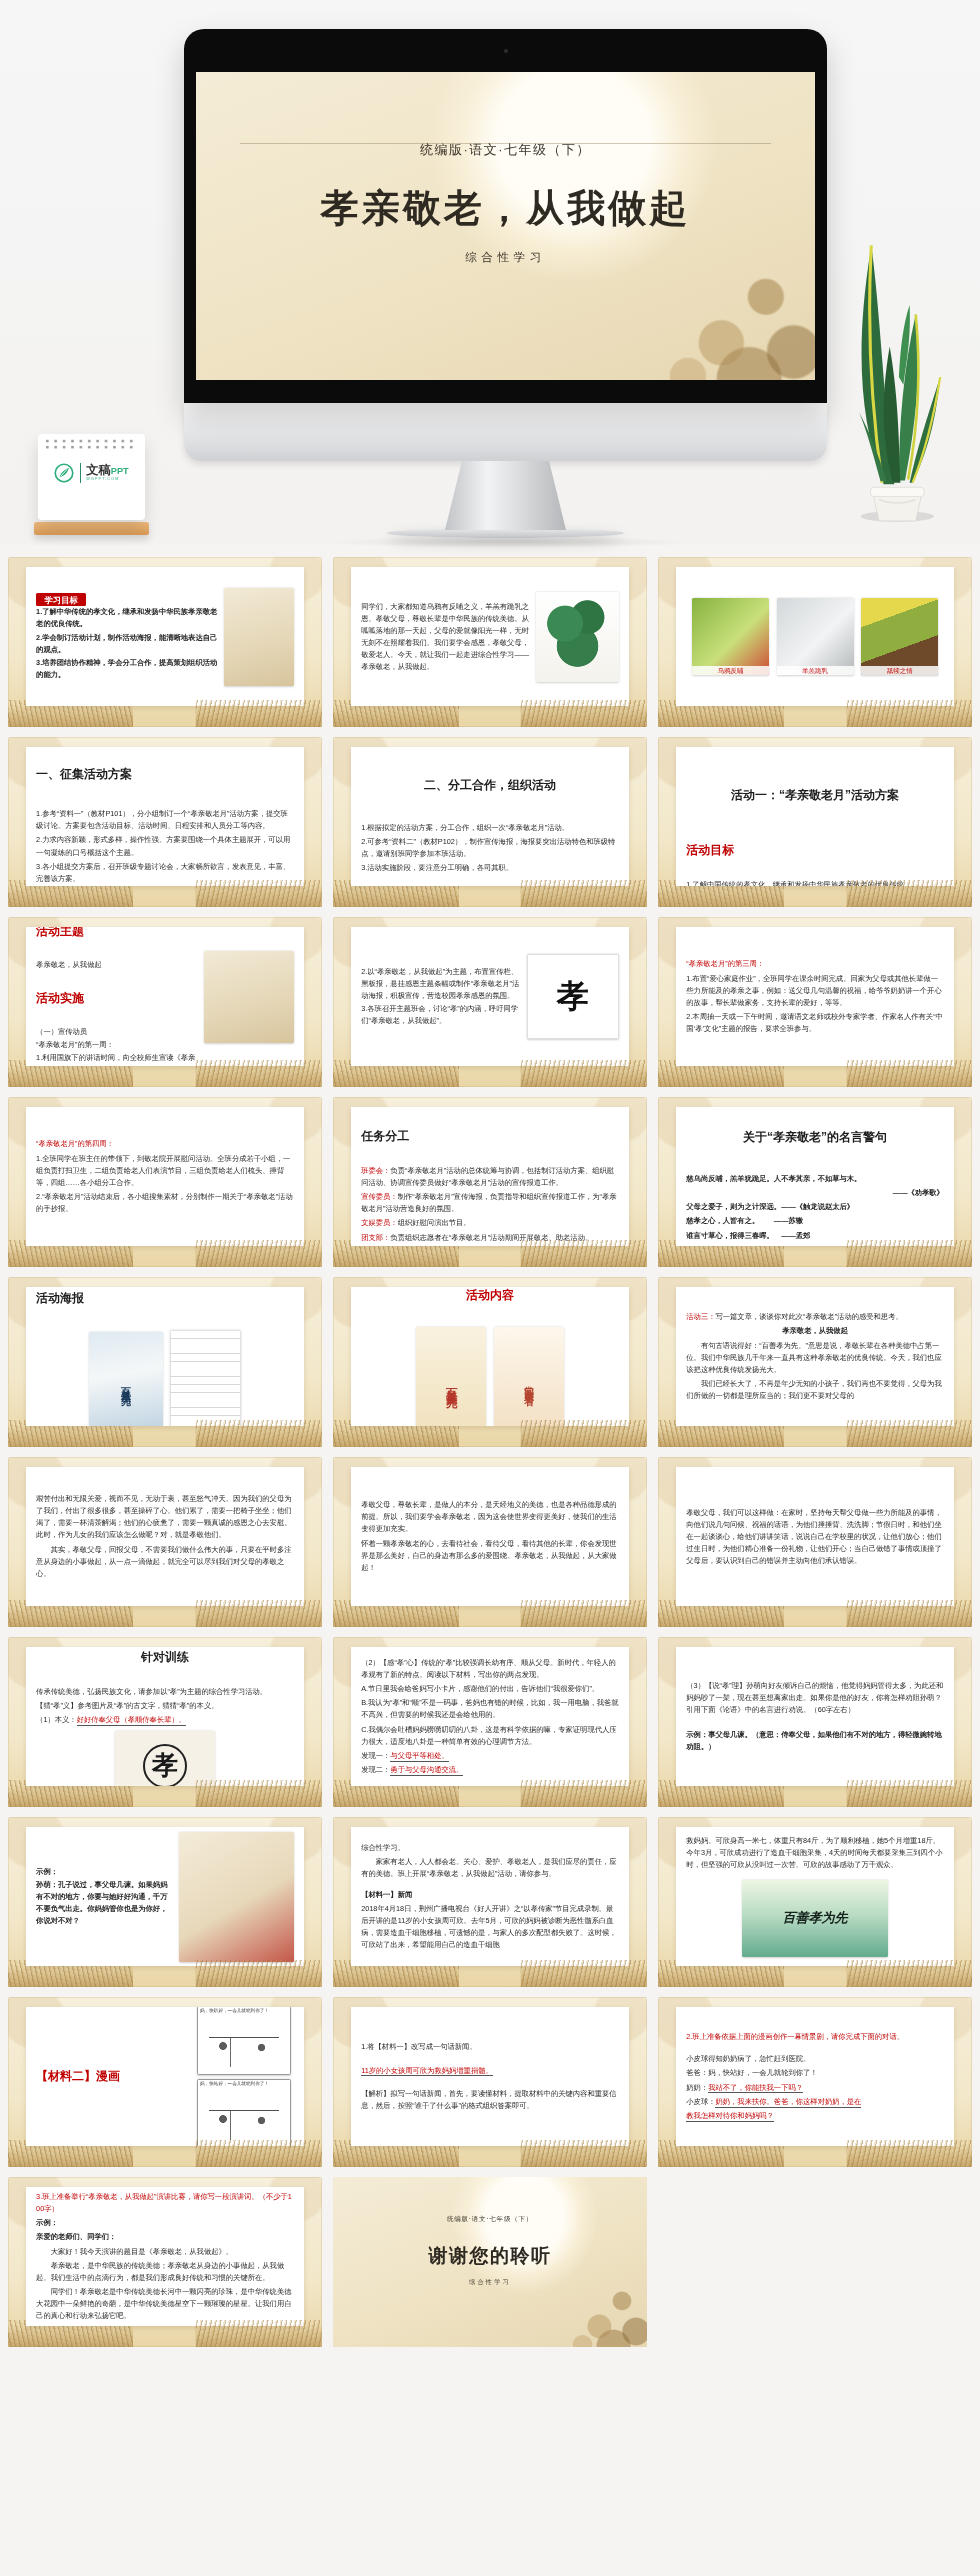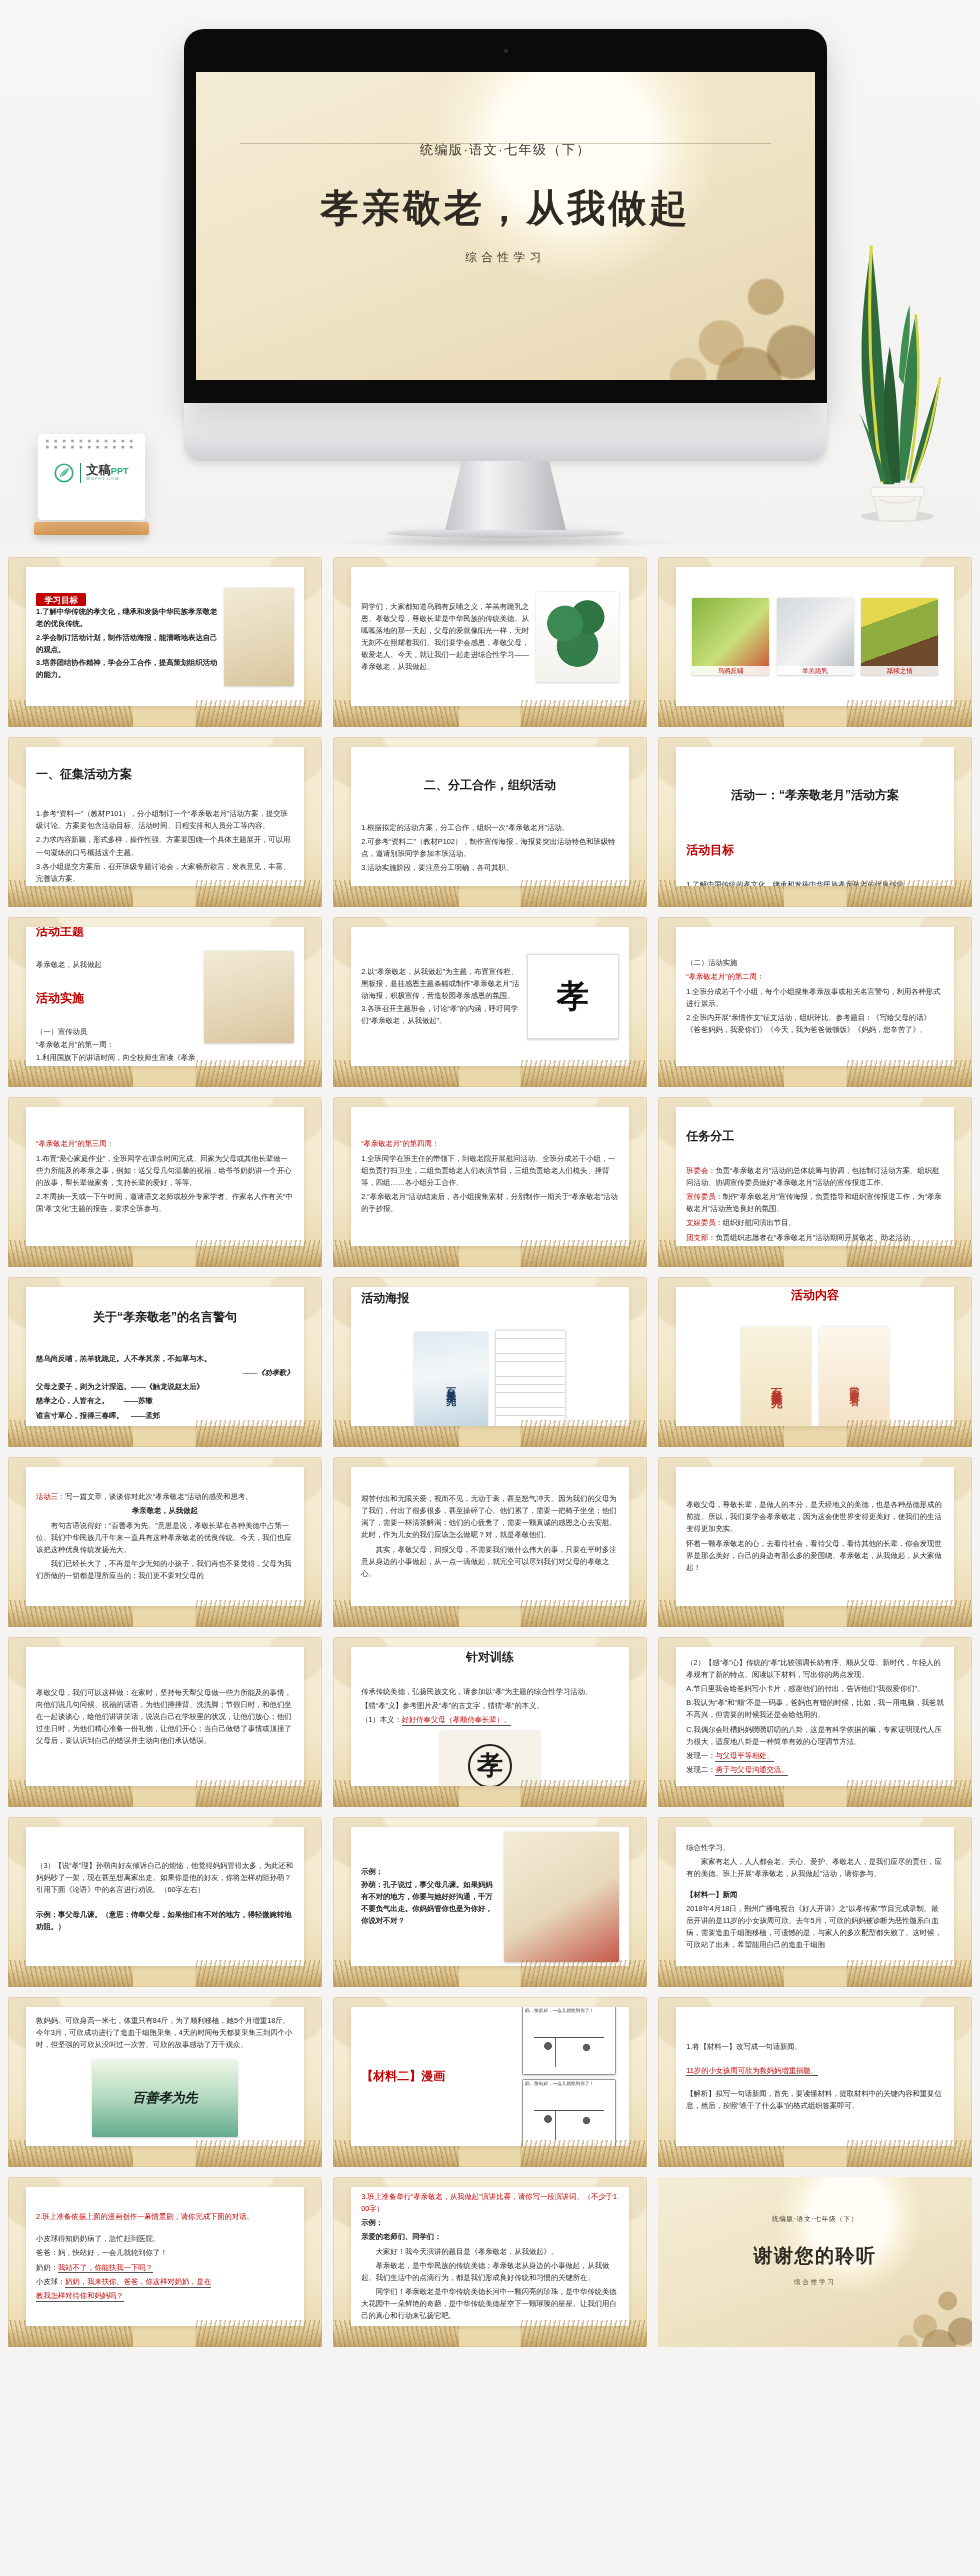--- a/index.html
+++ b/index.html
@@ -78,21 +78,21 @@
     box-shadow:0 1.5px 4.6px rgba(120,90,40,.18);padding:7.7px 10px;display:flex;flex-direction:column;justify-content:center;overflow:hidden;}
   .srow{display:flex;gap:6.1px;align-items:center;min-height:0;}
   .scol{flex:1 1 auto;min-width:0;}
   .saside{flex:0 0 auto;display:flex;flex-direction:column;gap:3.8px;align-items:center;justify-content:center;}
   
   .badge{align-self:center;background:#c00000;color:#fff;font-weight:bold;font-size:8.4px;padding:1.5px 8.4px;border-radius:1.5px;margin-bottom:4.6px;}
   .h{font-weight:bold;color:#1e1e1e;font-size:12px;line-height:1.6;margin:18px 0;}
   .h.red{color:#c00000;}
   .h.c{text-align:center;}
   .panel p{margin:1.1px 0;font-size:7.3px;line-height:1.65;color:#262626;word-break:break-all;}
-  .panel p.c{text-align:center;} .panel p.rt{text-align:right;font-style:italic;}
+  .panel p.c{text-align:center;} .panel p.rt{text-align:right;}
   .panel p.bld{font-weight:bold;}
   .panel p.ind{text-indent:2em;}
   .panel span.r{color:#c00000;}
   .panel span.b{font-weight:normal;}
   .panel span.u{border-bottom:0.8px solid #555;padding-bottom:0.8px;}
   .gap{flex:0 0 auto;}
   .imgrow{display:flex;gap:7.7px;justify-content:center;align-items:flex-end;margin:3.1px 0;}
   
   .ph{position:relative;margin:0;width:77px;height:69px;overflow:hidden;border-radius:1.5px;flex:0 0 auto;box-shadow:0 0.8px 2.3px rgba(0,0,0,.18);}
   .ph-cap{position:absolute;left:0;right:0;bottom:-0.8px;text-align:center;font-size:6.5px;color:#c00000;background:rgba(255,255,255,.85);line-height:1.5;}
@@ -284,28 +284,20 @@
           <aside class="saside" style="flex-basis: 90px;">
             <figure class="ph cartoon-xiao" style="width: 90px; height: 83px;">
               <div class="ph-char">孝</div>
             </figure>
           </aside>
         </div>
       </div>
     </article>
     <article class="slide cream">
       <div class="panel">
-        <p><span>（二）活动实施</span></p>
-        <p><span class="r">“孝亲敬老月”的第二周：</span></p>
-        <p><span>1.全班分成若干个小组，每个小组搜集孝亲故事或相关名言警句，利用各种形式进行展示。</span></p>
-        <p><span>2.全班内开展“亲情作文”征文活动，组织评比。参考题目：《写给父母的话》《爸爸妈妈，我爱你们》《今天，我为爸爸做顿饭》《妈妈，您辛苦了》。</span></p>
-      </div>
-    </article>
-    <article class="slide cream">
-      <div class="panel">
         <p><span class="r">“孝亲敬老月”的第三周：</span></p>
         <p><span>1.布置“爱心家庭作业”，全班同学在课余时间完成。回家为父母或其他长辈做一些力所能及的孝亲之事，例如：送父母几句温馨的祝福，给爷爷奶奶讲一个开心的故事，帮长辈做家务，支持长辈的爱好，等等。</span></p>
         <p><span>2.本周抽一天或一下午时间，邀请语文老师或校外专家学者、作家名人作有关“中国‘孝’文化”主题的报告，要求全班参与。</span></p>
       </div>
     </article>
     <article class="slide cream">
       <div class="panel">
         <p><span class="r">“孝亲敬老月”的第四周：</span></p>
         <p><span>1.全班同学在班主任的带领下，到敬老院开展慰问活动。全班分成若干小组，一组负责打扫卫生，二组负责给老人们表演节目，三组负责给老人们梳头、捶背等，四组……各小组分工合作。</span></p>
         <p><span>2.“孝亲敬老月”活动结束后，各小组搜集素材，分别制作一期关于“孝亲敬老”活动的手抄报。</span></p>

